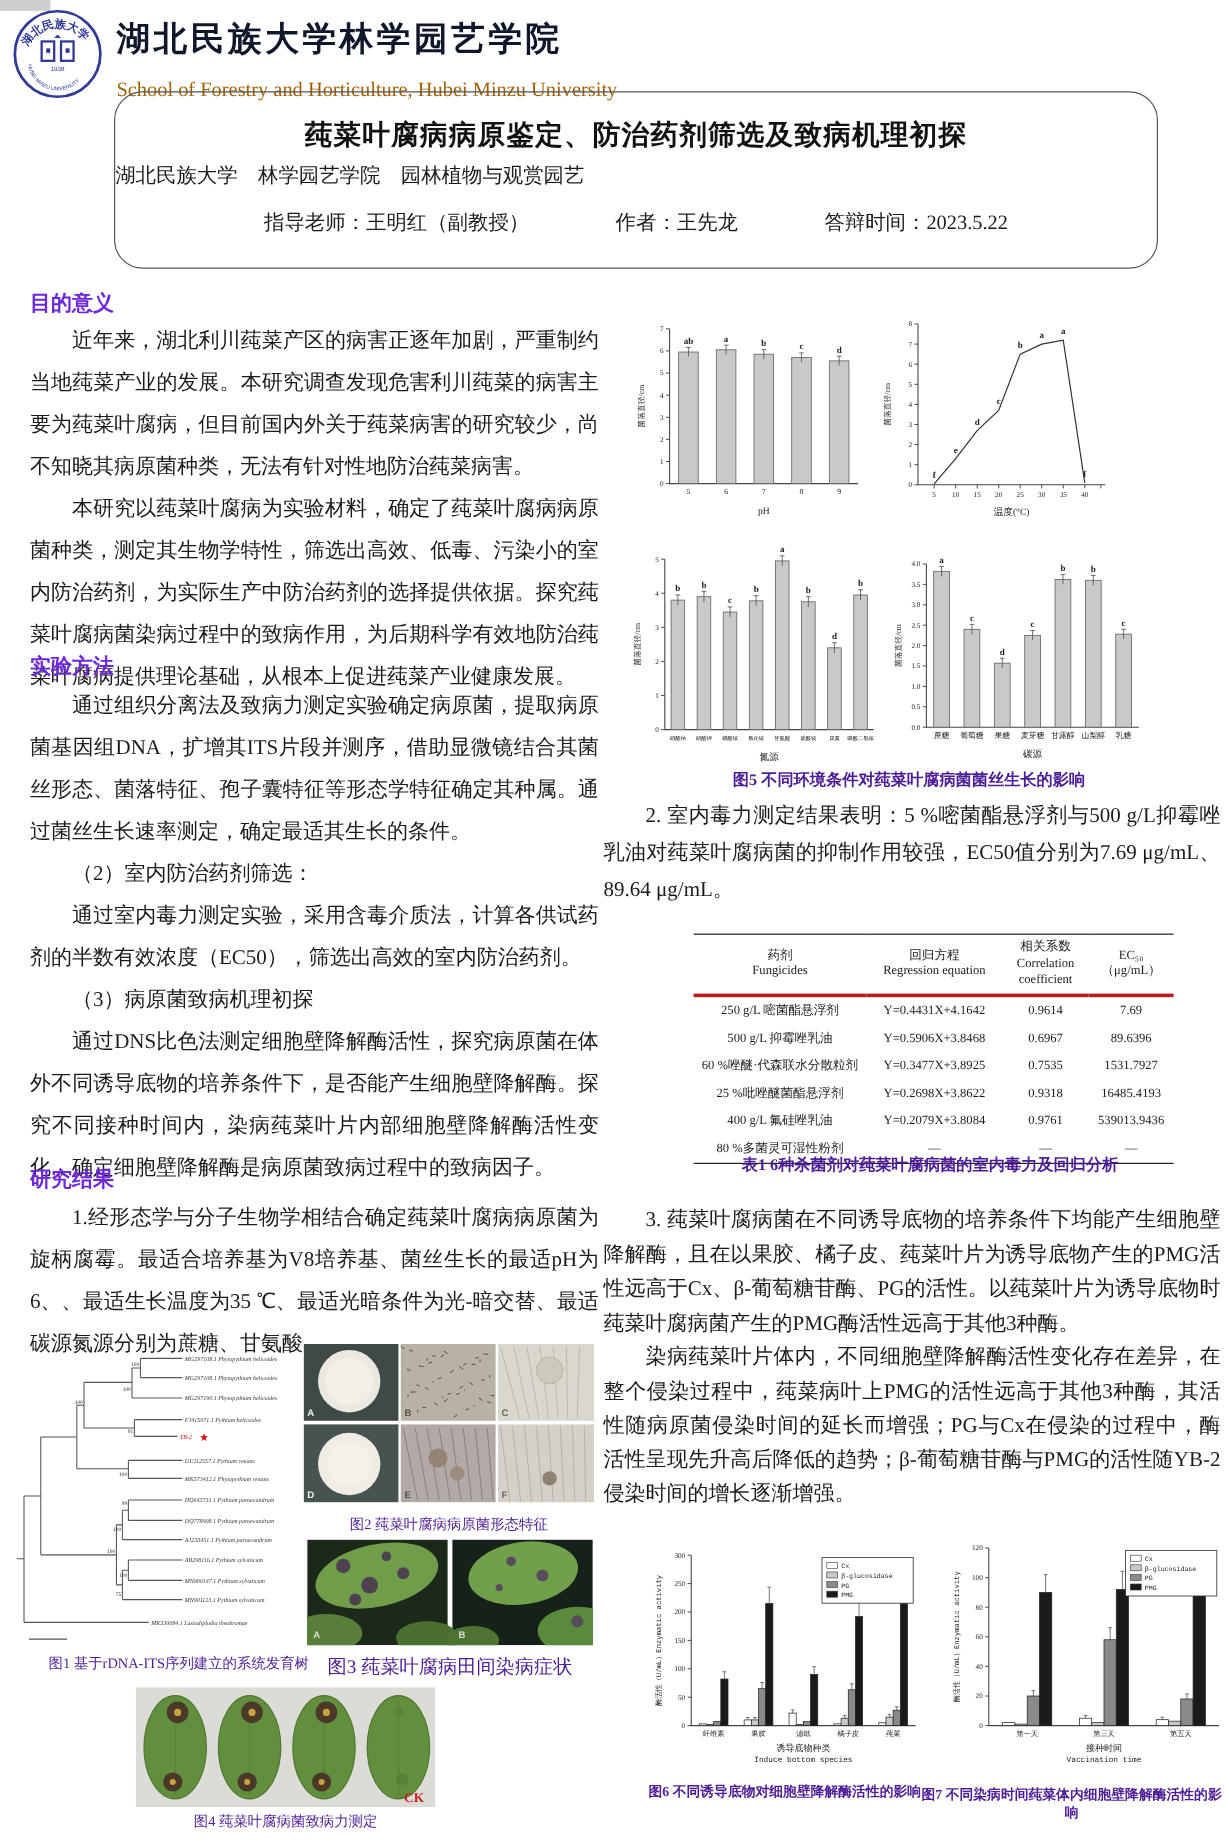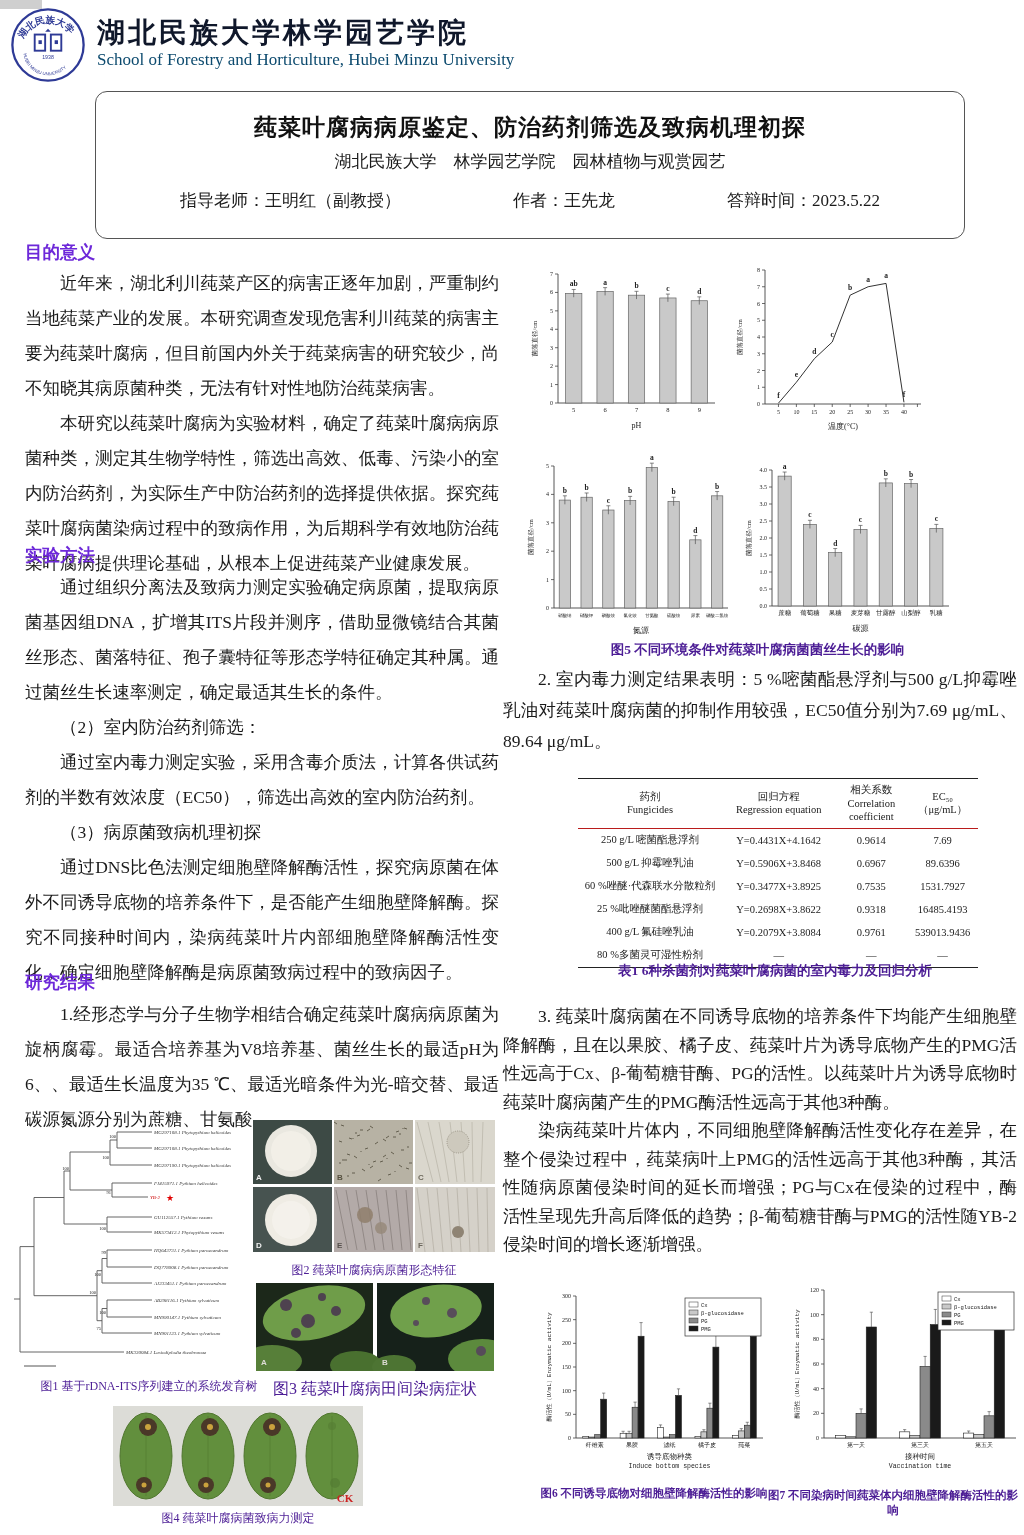--- a/index.html
+++ b/index.html
@@ -2,25 +2,25 @@
 <html><head>
 <meta charset="utf-8">
 <style>
   html,body{margin:0;padding:0;background:#fff;}
   .poster{position:relative;width:1024px;height:1535px;background:#ffffff;
           font-family:"Liberation Serif",serif;color:#1a1a1a;overflow:hidden;}
   .abs{position:absolute;}
   #artifact{left:0;top:0;width:42px;height:9px;background:#cfcfcf;}
   #logo{left:10px;top:7px;width:76px;height:76px;}
   #schoolCn{left:97px;top:14px;font-size:28px;font-weight:bold;color:#0f172a;letter-spacing:3px;}
-  #schoolEn{left:97px;top:50px;font-size:17px;color:#0c4a6e;}
-  #titleBox{left:95px;top:91px;width:868px;height:146px;border:1.5px solid #555;border-radius:12px;}
+  #schoolEn{left:97px;top:65px;font-size:17px;color:#a16207;}
+  #titleBox{left:95px;top:76px;width:868px;height:146px;border:1.5px solid #555;border-radius:24px;}
   #mainTitle{left:0;right:0;top:20px;text-align:center;font-size:23px;font-weight:bold;letter-spacing:1px;color:#111;}
-  #subTitle{left:0;right:0;top:58px;text-align:center;font-size:17px;}
-  #infoRow{left:0;right:0;top:97px;display:flex;justify-content:center;gap:112px;font-size:17px;}
+  #subTitle{left:0;right:0;top:58px;font-size:17px;}
+  #infoRow{left:0;right:0;top:97px;display:flex;justify-content:center;gap:72px;font-size:17px;}
   .sec-h{font-size:17.5px;font-weight:bold;color:#6d28d9;}
   .body-block{font-size:17.5px;line-height:35px;text-align:justify;}
   .para{text-indent:2em;}
   #h-purpose{left:25px;top:240px;} #purposeBlock{left:25px;top:266px;width:474px;}
   #h-method{left:25px;top:543px;}  #methodBlock{left:25px;top:570px;width:474px;}
   #h-result{left:25px;top:970px;}  #resultBlock{left:25px;top:997px;width:474px;}
   #p2Block{left:503px;top:664px;width:514px;font-size:17.5px;line-height:31px;text-align:justify;}
   #p3Block{left:503px;top:1002px;width:514px;font-size:17.5px;line-height:28.5px;text-align:justify;}
   .caption{text-align:center;color:#4c1d95;}
   #cap5{left:505px;top:641px;width:505px;font-size:13.5px;font-weight:bold;}
@@ -31,21 +31,21 @@
   #cap4{left:113px;top:1510px;width:250px;font-size:12px;}
   #cap6{left:538px;top:1486px;width:232px;font-size:11.5px;font-weight:bold;}
   #cap7{left:766px;top:1488px;width:254px;font-size:11.5px;font-weight:bold;}
   #chart0{left:528px;top:258px;} #chart1{left:733px;top:256px;}
   #chart2{left:524px;top:450px;} #chart3{left:742px;top:454px;}
   #chart4{left:542px;top:1292px;} #chart5{left:790px;top:1286px;}
   #treeSvg{left:12px;top:1126px;}
   #fig2Svg{left:253px;top:1120px;} #fig3Svg{left:256px;top:1283px;} #fig4Svg{left:113px;top:1406px;}
   #t1{position:absolute;left:578px;top:778px;width:400px;border-collapse:collapse;
       font-size:10.5px;text-align:center;border-top:1.6px solid #222;border-bottom:1.6px solid #222;}
-  #t1 thead tr{border-bottom:1px solid #b91c1c;}
+  #t1 thead tr{border-bottom:3px solid #b91c1c;}
   #t1 th{font-weight:normal;padding:4px 2px;line-height:1.3;}
   #t1 td{padding:4.5px 2px;}
   #t1 th:nth-child(1){width:150px;} #t1 th:nth-child(2){width:112px;}
   #t1 th:nth-child(3){width:70px;}  #t1 th:nth-child(4){width:68px;}
 </style>
 </head>
 <body>
 
 <div class="poster">
   <div class="abs" id="artifact"></div>

